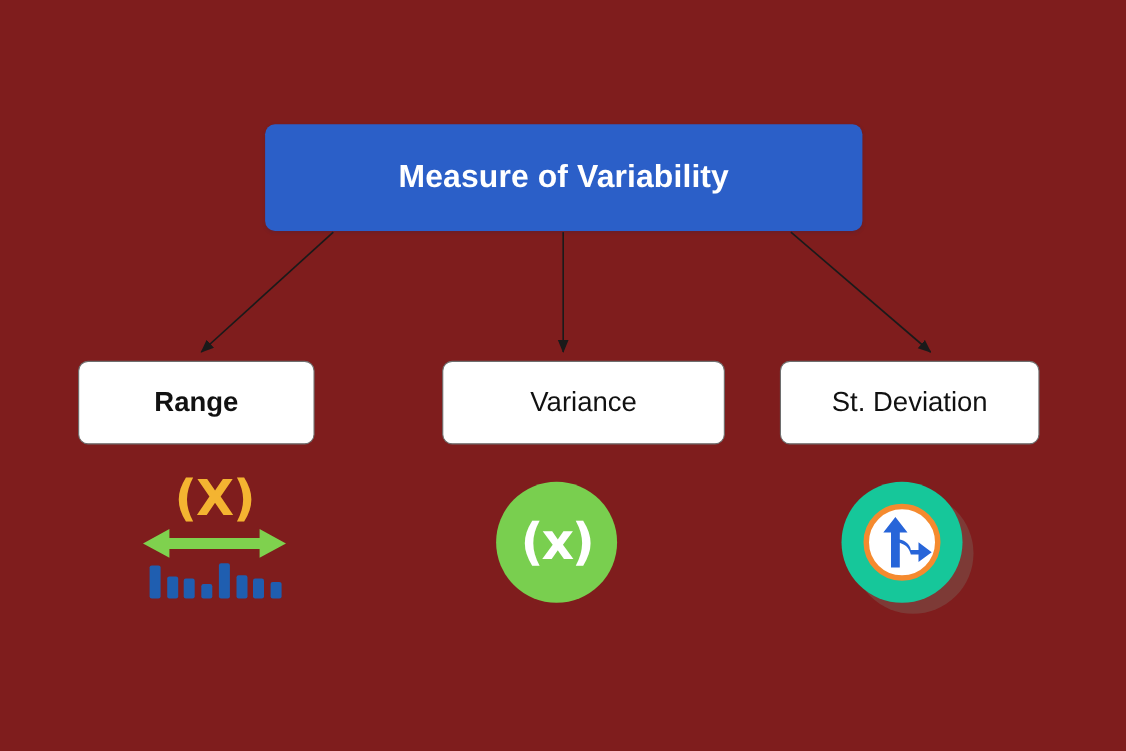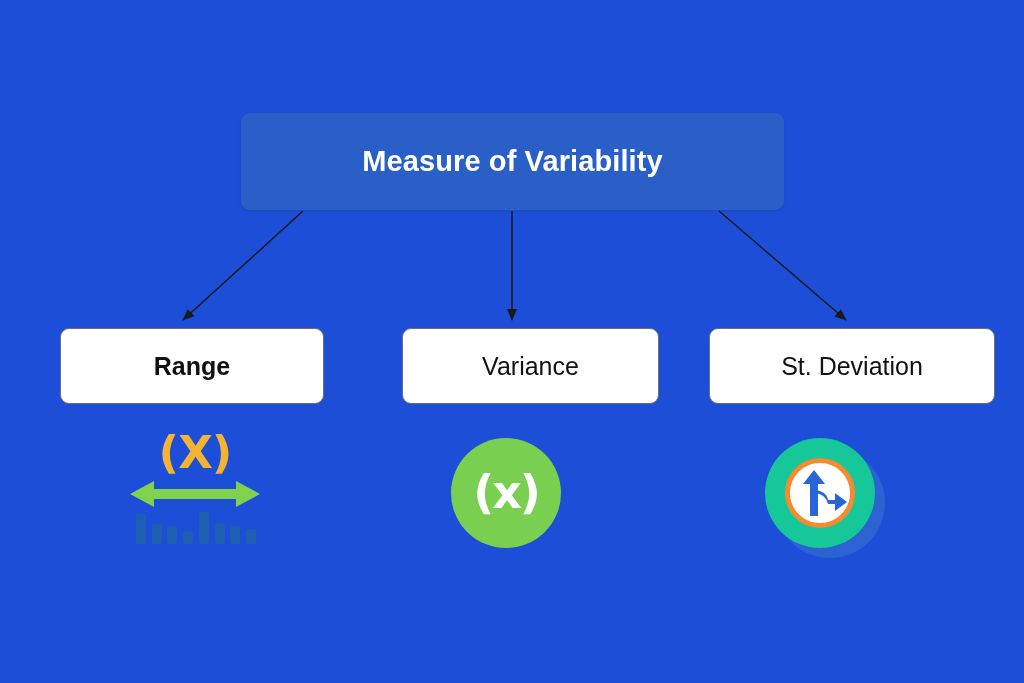--- a/index.html
+++ b/index.html
@@ -10,21 +10,21 @@
     width: 1024px;
     height: 683px;
     background: #fbfbfb;
     font-family: "Liberation Sans", sans-serif;
     overflow: hidden;
   }
   #canvas {
     position: relative;
     width: 1024px;
     height: 683px;
-    background: #1d4ed8;
+    background: #7f1d1d;
   }
 
   
   #connectors {
     position: absolute;
     left: 0;
     top: 0;
     width: 1024px;
     height: 683px;
     pointer-events: none;
@@ -58,23 +58,23 @@
     top: 328px;
     height: 76px;
     background: #ffffff;
     border: 1.3px solid #6e6e6e;
     border-radius: 9px;
     display: flex;
     align-items: center;
     justify-content: center;
     box-sizing: border-box;
   }
-  .leaf-node.n0 { left: 60px;  width: 264px; }
+  .leaf-node.n0 { left: 71px;  width: 215px; }
   .leaf-node.n1 { left: 383px; width: 257px; margin-left: 19px; }
-  .leaf-node.n2 { left: 709px; width: 286px; }
+  .leaf-node.n2 { left: 709px; width: 236px; }
 
   .leaf-label {
     font-size: 25px;
     color: #111111;
     white-space: nowrap;
   }
   .leaf-label.bold { font-weight: bold; }
 
   
   .icon-slot {

